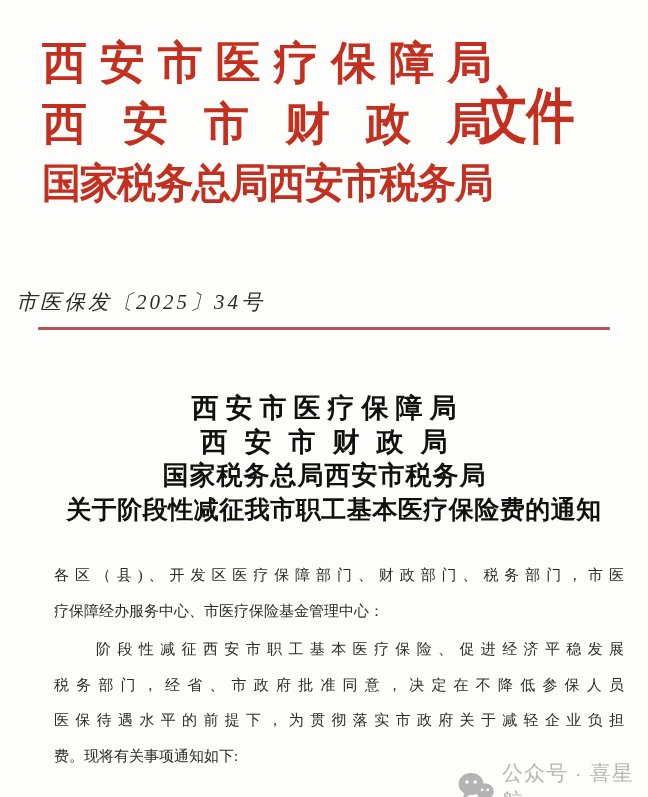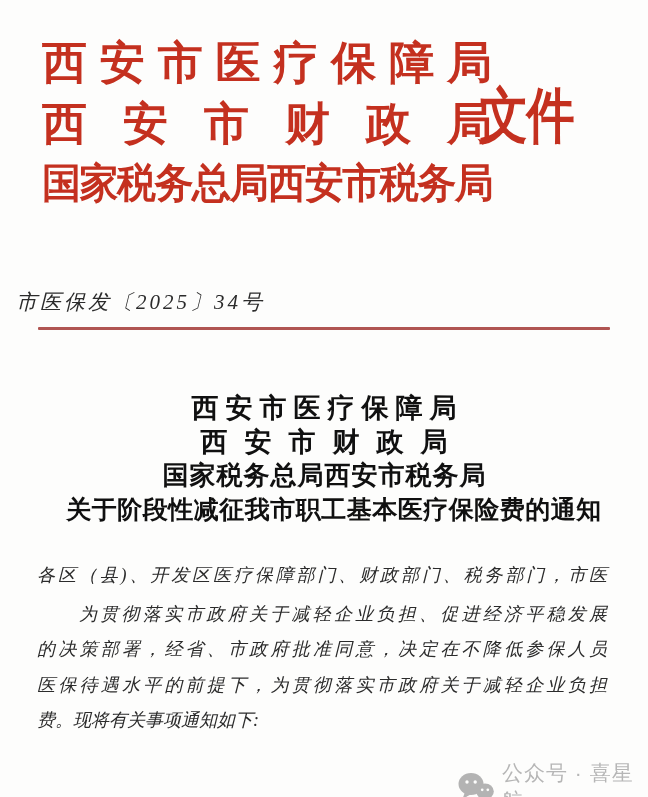--- a/index.html
+++ b/index.html
@@ -94,26 +94,25 @@
   .t-line { display: block; }
   .t-1 { font-size: 27px; line-height: 34px; letter-spacing: 7px;  padding-left: 7px; }
   .t-2 { font-size: 27px; line-height: 34px; letter-spacing: 17px; padding-left: 17px; }
   .t-3 { font-size: 26px; line-height: 34px; letter-spacing: 1px;  padding-left: 1px; }
   .t-4 { font-size: 25px; line-height: 34px; letter-spacing: 0.5px; padding-left: 20px; }
 
   
   .body-text {
     position: absolute;
     top: 558px;
-    left: 37px;
+    left: 54px;
     width: 570px;
-    font-size: 18px;
+    font-size: 15px;
     line-height: 35.5px;
     color: var(--ink, #2b2b2b);
-    font-style: italic;
   }
   .b-line { display: block; }
   .b-fill { text-align: justify; text-align-last: justify; }
   .b-indent { text-indent: 42px; }
   .b-gap { margin-top: 3px; }
 
   
   .watermark {
     position: absolute;
     top: 759px;
@@ -149,22 +148,23 @@
 
   <div class="title">
     <span class="t-line t-1">西安市医疗保障局</span>
     <span class="t-line t-2">西安市财政局</span>
     <span class="t-line t-3">国家税务总局西安市税务局</span>
     <span class="t-line t-4">关于阶段性减征我市职工基本医疗保险费的通知</span>
   </div>
 
   <div class="body-text">
     <span class="b-line b-fill">各区（县)、开发区医疗保障部门、财政部门、税务部门，市医</span>
-    <span class="b-line b-fill b-indent b-gap">为贯彻落实市政府关于减轻企业负担、促进经济平稳发展</span>
-    <span class="b-line b-fill">的决策部署，经省、市政府批准同意，决定在不降低参保人员</span>
+    <span class="b-line">疗保障经办服务中心、市医疗保险基金管理中心：</span>
+    <span class="b-line b-fill b-indent b-gap">阶段性减征西安市职工基本医疗保险、促进经济平稳发展</span>
+    <span class="b-line b-fill">税务部门，经省、市政府批准同意，决定在不降低参保人员</span>
     <span class="b-line b-fill">医保待遇水平的前提下，为贯彻落实市政府关于减轻企业负担</span>
     <span class="b-line">费。现将有关事项通知如下:</span>
   </div>
 
   <div class="watermark">
     <span class="wm-icon">
       <svg width="36" height="30" viewBox="0 0 36 30">
         <g fill="#b3b3b3">
           <ellipse cx="13" cy="12" rx="12.5" ry="11"></ellipse>
           <path d="M7 20 L4.5 27 L12.5 22.5 Z"></path>

